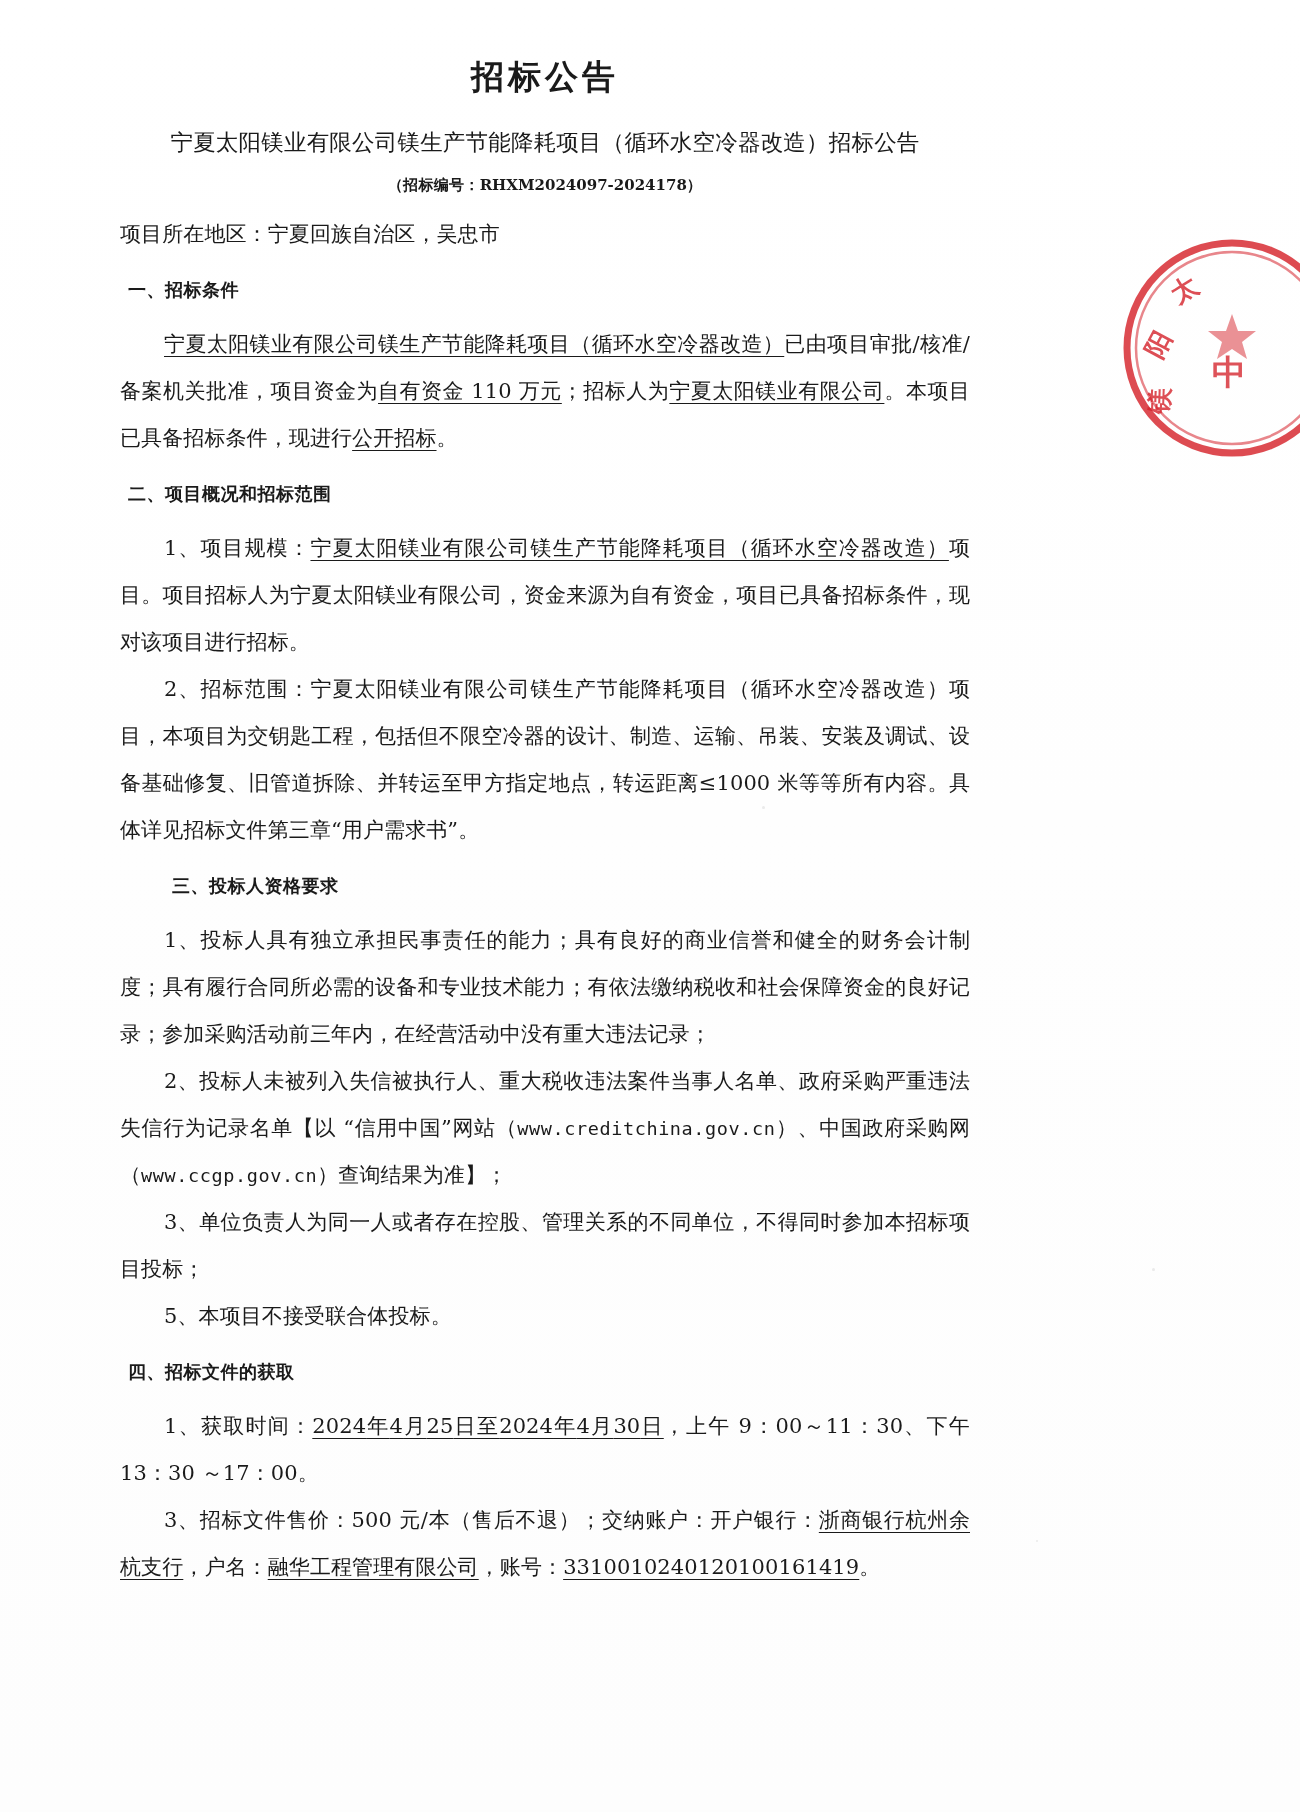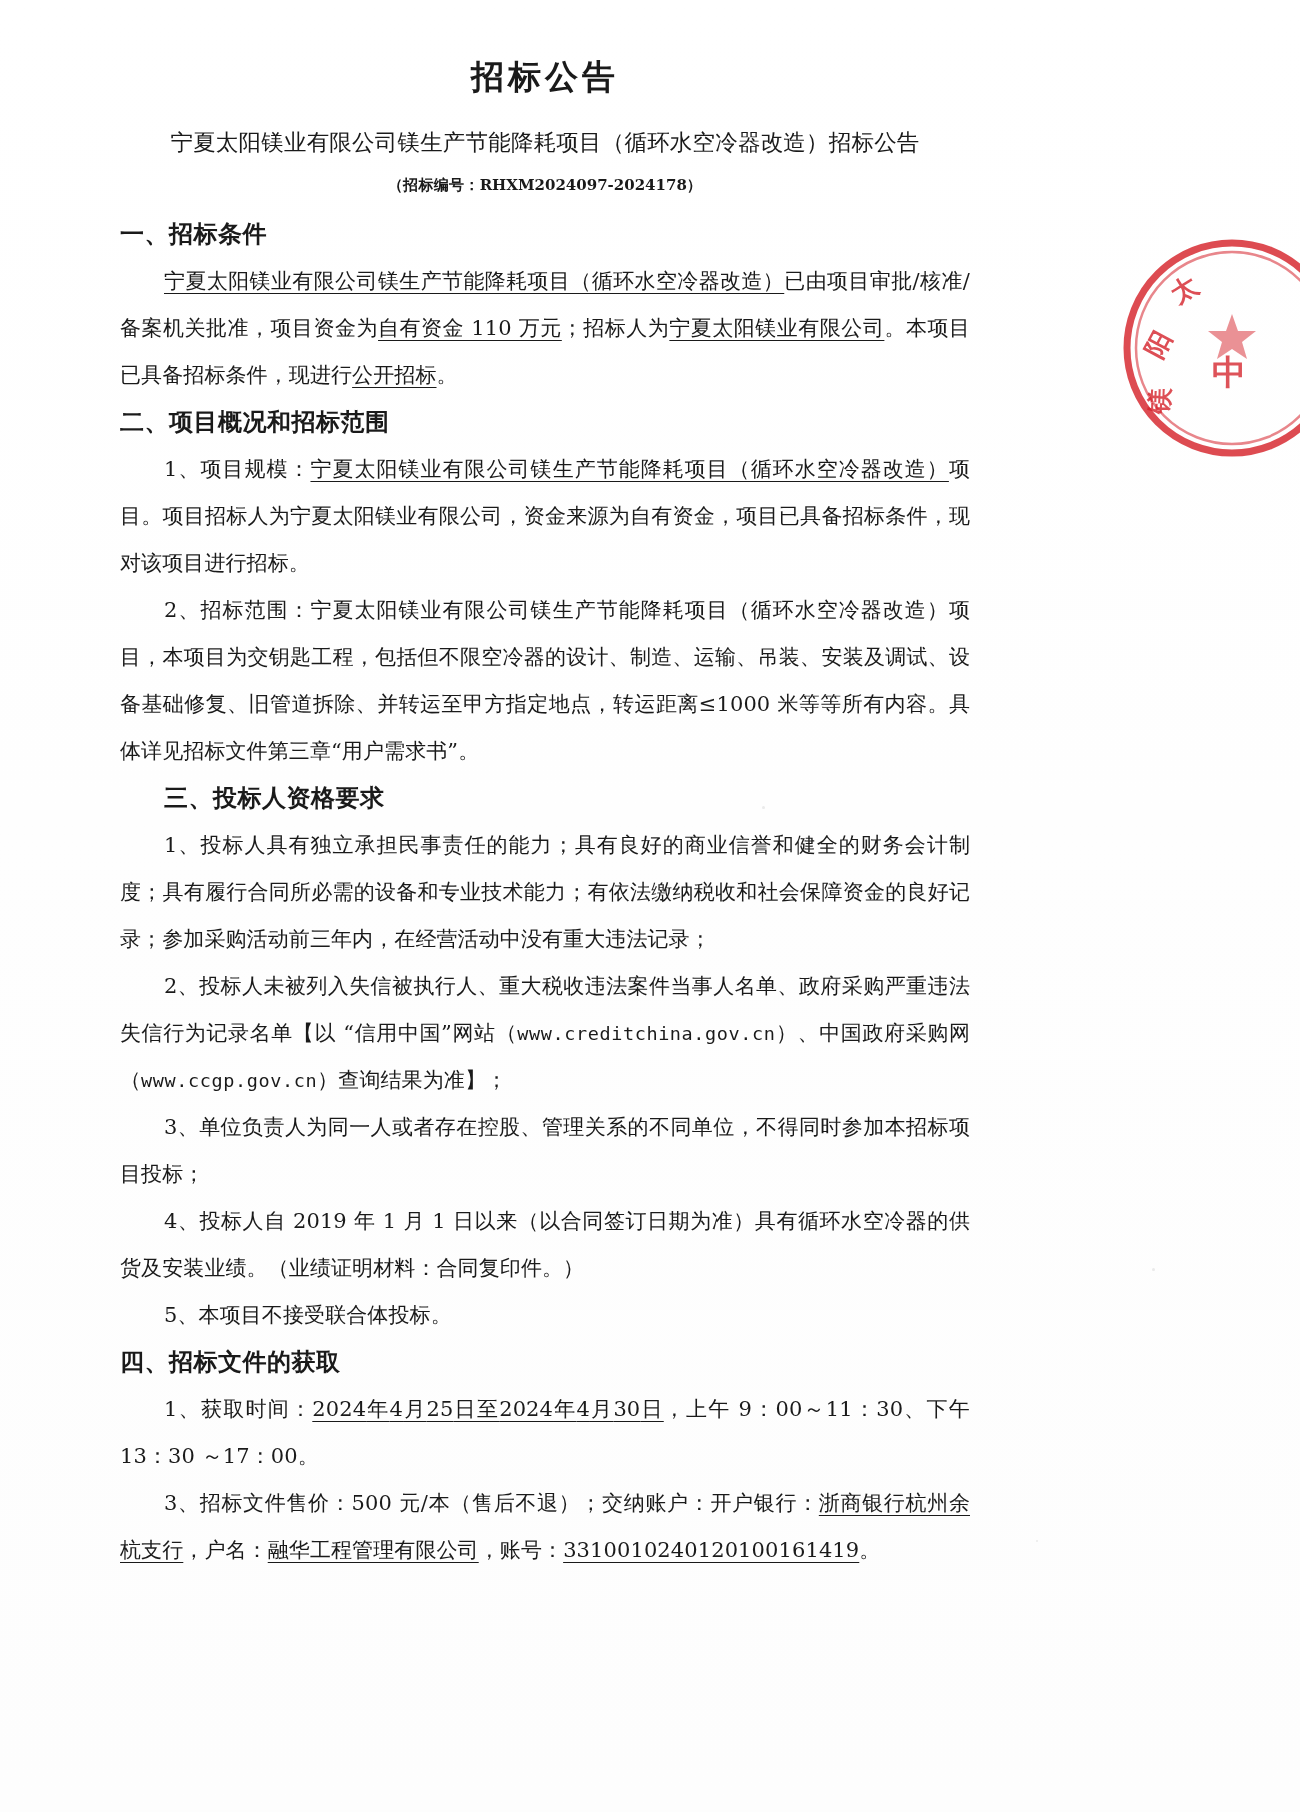--- a/index.html
+++ b/index.html
@@ -75,23 +75,23 @@
     text-justify: inter-ideograph;
     letter-spacing: 0.1px;
   }
   p.indent1 {
     text-indent: 0;
   }
   p.indent2 {
     text-indent: 44px;
   }
   h2.section-head {
-    font-size: 24px;
+    font-size: 18px;
     line-height: 47px;
-    margin: 0;
+    margin: 8px;
     font-weight: bold;
     font-family: "DejaVu Sans", "Liberation Sans", sans-serif;
     letter-spacing: 0.5px;
   }
   h2.section-head.indented {
     text-indent: 44px;
   }
   .u {
     text-decoration: underline;
     text-underline-offset: 5px;
@@ -150,36 +150,36 @@
   </div>
 
   <div class="content">
 
     <h1 class="doc-title">招标公告</h1>
 
     <p class="subtitle">宁夏太阳镁业有限公司镁生产节能降耗项目（循环水空冷器改造）招标公告</p>
 
     <p class="subtitle-no"><span>（招标编号：</span><span class="code">RHXM2024097-2024178</span><span>）</span></p>
 
+    <p class="body-line indent1"><span>项目所在地区：</span><span>宁夏回族自治区，吴忠市</span></p>
 
     <h2 class="section-head">一、招标条件</h2>
     <p class="body-line indent2"><span class="u">宁夏太阳镁业有限公司镁生产节能降耗项目（循环水空冷器改造）</span><span>已由项目审批/核准/备案机关批准，项目资金为</span><span class="u">自有资金 110 万元</span><span>；招标人为</span><span class="u">宁夏太阳镁业有限公司</span><span>。本项目已具备招标条件，现进行</span><span class="u">公开招标</span><span>。</span></p>
 
     <h2 class="section-head">二、项目概况和招标范围</h2>
     <p class="body-line indent2"><span>1、项目规模：</span><span class="u">宁夏太阳镁业有限公司镁生产节能降耗项目（循环水空冷器改造）</span><span>项目。项目招标人为宁夏太阳镁业有限公司，资金来源为自有资金，项目已具备招标条件，现对该项目进行招标。</span></p>
 
     <p class="body-line indent2">2、招标范围：宁夏太阳镁业有限公司镁生产节能降耗项目（循环水空冷器改造）项目，本项目为交钥匙工程，包括但不限空冷器的设计、制造、运输、吊装、安装及调试、设备基础修复、旧管道拆除、并转运至甲方指定地点，转运距离≤1000 米等等所有内容。具体详见招标文件第三章“用户需求书”。</p>
 
     <h2 class="section-head indented">三、投标人资格要求</h2>
     <p class="body-line indent2">1、投标人具有独立承担民事责任的能力；具有良好的商业信誉和健全的财务会计制度；具有履行合同所必需的设备和专业技术能力；有依法缴纳税收和社会保障资金的良好记录；参加采购活动前三年内，在经营活动中没有重大违法记录；</p>
 
     <p class="body-line indent2"><span>2、投标人未被列入失信被执行人、重大税收违法案件当事人名单、政府采购严重违法失信行为记录名单【以 “信用中国”网站（</span><span class="mono">www.creditchina.gov.cn</span><span>）、中国政府采购网（</span><span class="mono">www.ccgp.gov.cn</span><span>）查询结果为准】；</span></p>
 
     <p class="body-line indent2">3、单位负责人为同一人或者存在控股、管理关系的不同单位，不得同时参加本招标项目投标；</p>
-    <p class="body-line indent2">4、投标人自 2019 年 1 月 1 日以来（以合同签订日期为准）具有循环水空冷器的供货及安装业绩。（业绩证明材料：合同复印件。）</p>
     <p class="body-line indent2">5、本项目不接受联合体投标。</p>
 
     <h2 class="section-head">四、招标文件的获取</h2>
 
     <p class="body-line indent2"><span>1、获取时间：</span><span class="u">2024</span><span class="u">年</span><span class="u">4</span><span class="u">月</span><span class="u">25</span><span class="u">日至</span><span class="u">2024</span><span class="u">年</span><span class="u">4</span><span class="u">月</span><span class="u">30</span><span class="u">日</span><span>，上午 9：00～11：30、下午 13：30 ～17：00。</span></p>
 
 
     <p class="body-line indent2"><span>3、招标文件售价：500 元/本（售后不退）；交纳账户：开户银行：</span><span class="u">浙商银行杭州余杭支行</span><span>，户名：</span><span class="u">融华工程管理有限公司</span><span>，账号：</span><span class="u">3310010240120100161419</span><span>。</span></p>
 
   </div>

